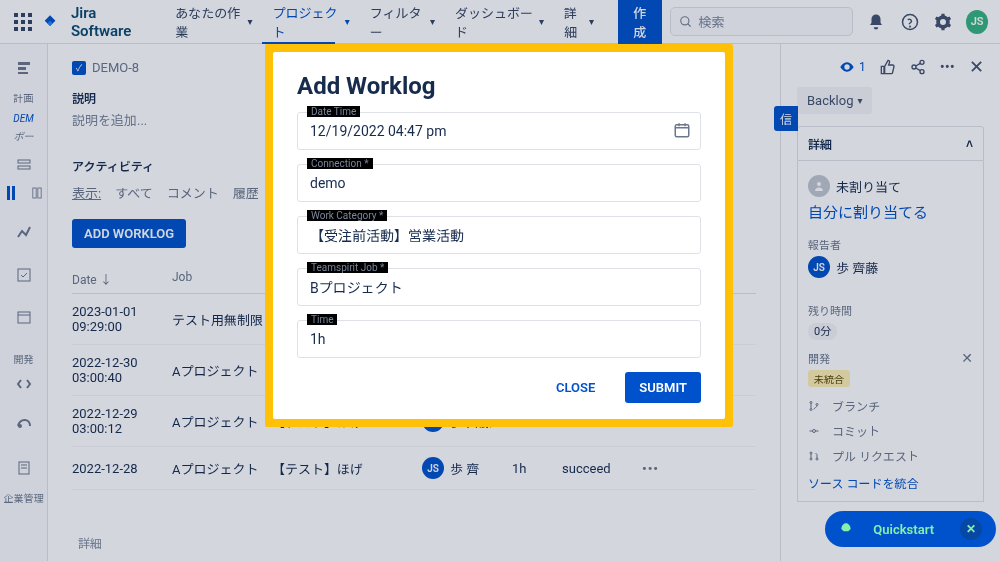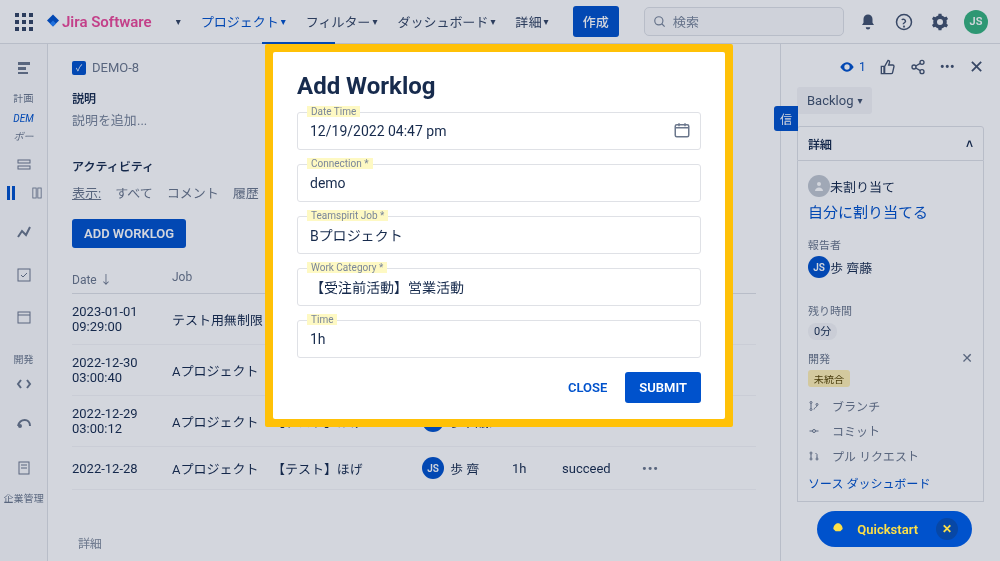--- a/index.html
+++ b/index.html
@@ -1,21 +1,21 @@
 <!DOCTYPE html>
 <html><head>
 <meta charset="utf-8">
 <style>
 * { box-sizing: border-box; margin: 0; padding: 0; font-family: -apple-system, BlinkMacSystemFont, "Segoe UI", Roboto, "Noto Sans JP", sans-serif; }
 body { width: 1000px; height: 561px; overflow: hidden; background: #fff; position: relative; font-size: 13px; color: #172B4D; }
 
 
 .topnav { height: 44px; background: #fff; border-bottom: 1px solid #dfe1e6; display: flex; align-items: center; padding: 0 12px; gap: 4px; }
 .apps-icon { width: 24px; height: 24px; color: #344563; display: flex; align-items: center; justify-content: center; }
-.logo { display: flex; align-items: center; gap: 0; color: #ec4899; font-weight: 600; font-size: 15px; margin-left: 4px; margin-right: 12px; }
+.logo { display: flex; align-items: center; gap: 13px; color: #0c4a6e; font-weight: 600; font-size: 15px; margin-left: 4px; margin-right: 12px; }
 .nav-item { color: #344563; font-size: 13px; padding: 4px 8px; display: flex; align-items: center; gap: 2px; cursor: pointer; }
 .nav-item.active { color: #0052cc; }
 .chevdown { font-size: 10px; }
 .tab-underline { position: absolute; height: 2px; background: #0052cc; top: 42px; left: 262px; width: 73px; }
 .create-btn { background: #0052cc; color: #fff; border: none; padding: 6px 10px; border-radius: 3px; font-size: 13px; font-weight: 500; margin-left: 12px; cursor: pointer; }
 .nav-spacer { flex: 1; }
 .search-box { background: #fafbfc; border: 1px solid #dfe1e6; border-radius: 5px; padding: 4px 8px; width: 200px; display: flex; align-items: center; gap: 6px; color: #7a869a; font-size: 13px; }
 .nav-icon { width: 24px; height: 24px; color: #42526e; display: flex; align-items: center; justify-content: center; cursor: pointer; margin-left: 8px; }
 .avatar { width: 24px; height: 24px; border-radius: 50%; background: #00b8d9; color: #fff; display: flex; align-items: center; justify-content: center; font-size: 11px; font-weight: 600; margin-left: 8px; }
 .avatar.green { background: #36b37e; }
@@ -55,49 +55,49 @@
 
 .details-panel { width: 220px; border-left: 1px solid #dfe1e6; padding: 12px 16px; font-size: 12px; }
 .details-top { display: flex; align-items: center; gap: 14px; justify-content: flex-end; color: #42526e; margin-bottom: 10px; }
 .details-top .watch { display: flex; align-items: center; gap: 4px; color: #0052cc; }
 .details-top .icon { cursor: pointer; font-size: 15px; }
 .feedback-btn { position: absolute; right: 202px; top: 62px; background: #0052cc; color: #fff; font-size: 12px; padding: 4px 6px; border-radius: 3px 0 0 3px; }
 .status-select { background: #f4f5f7; border-radius: 3px; padding: 6px 10px; display: inline-flex; align-items: center; gap: 4px; color: #42526e; font-size: 13px; cursor: pointer; margin-bottom: 12px; }
 .detail-header { display: flex; justify-content: space-between; align-items: center; border: 1px solid #dfe1e6; border-radius: 3px 3px 0 0; padding: 8px 10px; font-weight: 600; cursor: pointer; }
 .detail-body { border: 1px solid #dfe1e6; border-top: none; padding: 10px; }
 .field-lbl { font-size: 11px; color: #6b778c; margin-top: 8px; }
-.field-val { font-size: 13px; color: #172B4D; margin-top: 4px; display: flex; align-items: center; }
+.field-val { font-size: 13px; color: #172B4D; margin-top: 4px; display: flex; align-items: center; gap: 6px; }
 .assign-link { color: #0052cc; font-size: 15px; margin-top: 4px; cursor: pointer; }
 .gray-avatar { width: 22px; height: 22px; border-radius: 50%; background: #c1c7d0; display: flex; align-items: center; justify-content: center; color: #fff; font-size: 11px; }
 .badge0 { background: #f4f5f7; padding: 2px 6px; border-radius: 8px; font-size: 11px; }
 .dev-section { margin-top: 12px; }
 .dev-lozenge { background: #fff0b3; color: #574300; font-size: 10px; padding: 1px 6px; border-radius: 3px; display: inline-block; margin: 4px 0 6px; }
 .dev-item { display: flex; align-items: center; gap: 12px; padding: 4px 0; color: #6b778c; font-size: 12px; }
 .src-link { color: #0052cc; font-size: 12px; margin-top: 6px; cursor: pointer; }
 
 
 .scrim { position: absolute; inset: 0; background: rgba(9,30,66,0.18); pointer-events: none; }
 
 
 .modal-border { position: absolute; top: 44px; left: 265px; width: 468px; background: #ffc107; padding: 8px; border-radius: 2px; z-index: 10; }
 .modal { background: #fff; border-radius: 2px; padding: 20px 24px 16px; }
 .modal-title { font-size: 24px; font-weight: 700; color: #172B4D; margin-bottom: 12px; }
 .form-field { position: relative; margin-bottom: 14px; }
-.form-field .fl { position: absolute; top: -6px; left: 10px; background: #fef9c3; padding: 0 4px; font-size: 10px; color: #7a869a; }
+.form-field .fl { position: absolute; top: -6px; left: 10px; background: #000000; padding: 0 4px; font-size: 10px; color: #7a869a; }
 .form-field input { width: 100%; border: 1px solid #dfe1e6; border-radius: 3px; padding: 10px 12px; font-size: 14px; color: #172B4D; }
 .form-field .cal-icon { position: absolute; right: 10px; top: 9px; color: #6b778c; }
-.modal-actions { display: flex; justify-content: flex-end; gap: 8px; margin-top: 8px; }
+.modal-actions { display: flex; justify-content: flex-end; gap: 20px; margin-top: 8px; }
 .btn-close { background: none; border: none; color: #0052cc; font-size: 13px; font-weight: 600; padding: 8px 10px; cursor: pointer; }
 .btn-submit { background: #0052cc; color: #fff; border: none; font-size: 13px; font-weight: 600; padding: 8px 14px; border-radius: 3px; cursor: pointer; }
 
 
 .bottom-tab { position: absolute; bottom: 10px; left: 78px; color: #6b778c; font-size: 12px; }
 
 
-.quickstart { position: absolute; right: 28px; bottom: 14px; background: #0052cc; color: #fde047; padding: 7px 14px; border-radius: 18px; font-size: 13px; font-weight: 600; display: flex; align-items: center; gap: 12px; cursor: pointer; }
+.quickstart { position: absolute; right: 4px; bottom: 14px; background: #0052cc; color: #86efac; padding: 7px 14px; border-radius: 18px; font-size: 13px; font-weight: 600; display: flex; align-items: center; gap: 20px; cursor: pointer; }
 .qs-close { width: 22px; height: 22px; background: #0747a6; border-radius: 50%; display: flex; align-items: center; justify-content: center; margin-left: 6px; font-size: 12px; }
 
 svg { display: block; }
 </style>
 </head>
 <body>
 
 <div class="topnav">
   <div class="apps-icon">
     <svg width="18" height="18" viewBox="0 0 18 18" fill="currentColor">
@@ -113,20 +113,21 @@
       </svg>
   </div>
   <div class="logo">
     <svg width="18" height="18" viewBox="0 0 24 24" fill="#0052cc">
         <path d="M12 2L4 10l8 8 8-8z"></path>
         <path d="M12 10L8 14l4 4 4-4z" fill="#2684ff"></path>
       </svg>
     <span>Jira Software</span>
   </div>
   <div class="nav-item">
+      <span>あなたの作業</span>
       <span class="chevdown">▾</span>
     </div>
   <div class="nav-item active">
       <span>プロジェクト</span>
       <span class="chevdown">▾</span>
     </div>
   <div class="nav-item">
       <span>フィルター</span>
       <span class="chevdown">▾</span>
     </div>
@@ -392,21 +393,21 @@
             </div>
           <div class="dev-item">
               <svg width="12" height="12" viewBox="0 0 24 24" fill="none" stroke="currentColor" stroke-width="2">
                 <circle cx="6" cy="6" r="2"></circle>
                 <circle cx="6" cy="18" r="2"></circle>
                 <circle cx="18" cy="18" r="2"></circle>
                 <path d="M6 8v8M18 16V9l-3-3"></path>
               </svg>
               <span>プル リクエスト</span>
             </div>
-          <div class="src-link">ソース ダッシュボード</div>
+          <div class="src-link">ソース コードを統合</div>
         </div>
       </div>
     </div>
   </div>
 </div>
 
 <div class="scrim"></div>
 
 <div class="modal-border">
   <div class="modal">
@@ -424,27 +425,27 @@
           </svg>
         </span>
     </div>
 
     <div class="form-field">
       <span class="fl">Connection *</span>
       <input value="demo" style="">
     </div>
 
     <div class="form-field">
+      <span class="fl">Work Category *</span>
+      <input value="【受注前活動】営業活動" style="">
+    </div>
+
+    <div class="form-field">
       <span class="fl">Teamspirit Job *</span>
       <input value="Bプロジェクト" style="">
-    </div>
-
-    <div class="form-field">
-      <span class="fl">Work Category *</span>
-      <input value="【受注前活動】営業活動" style="">
     </div>
 
     <div class="form-field">
       <span class="fl">Time</span>
       <input value="1h" style="">
     </div>
 
     <div class="modal-actions">
       <button class="btn-close">CLOSE</button>
       <button class="btn-submit">SUBMIT</button>

